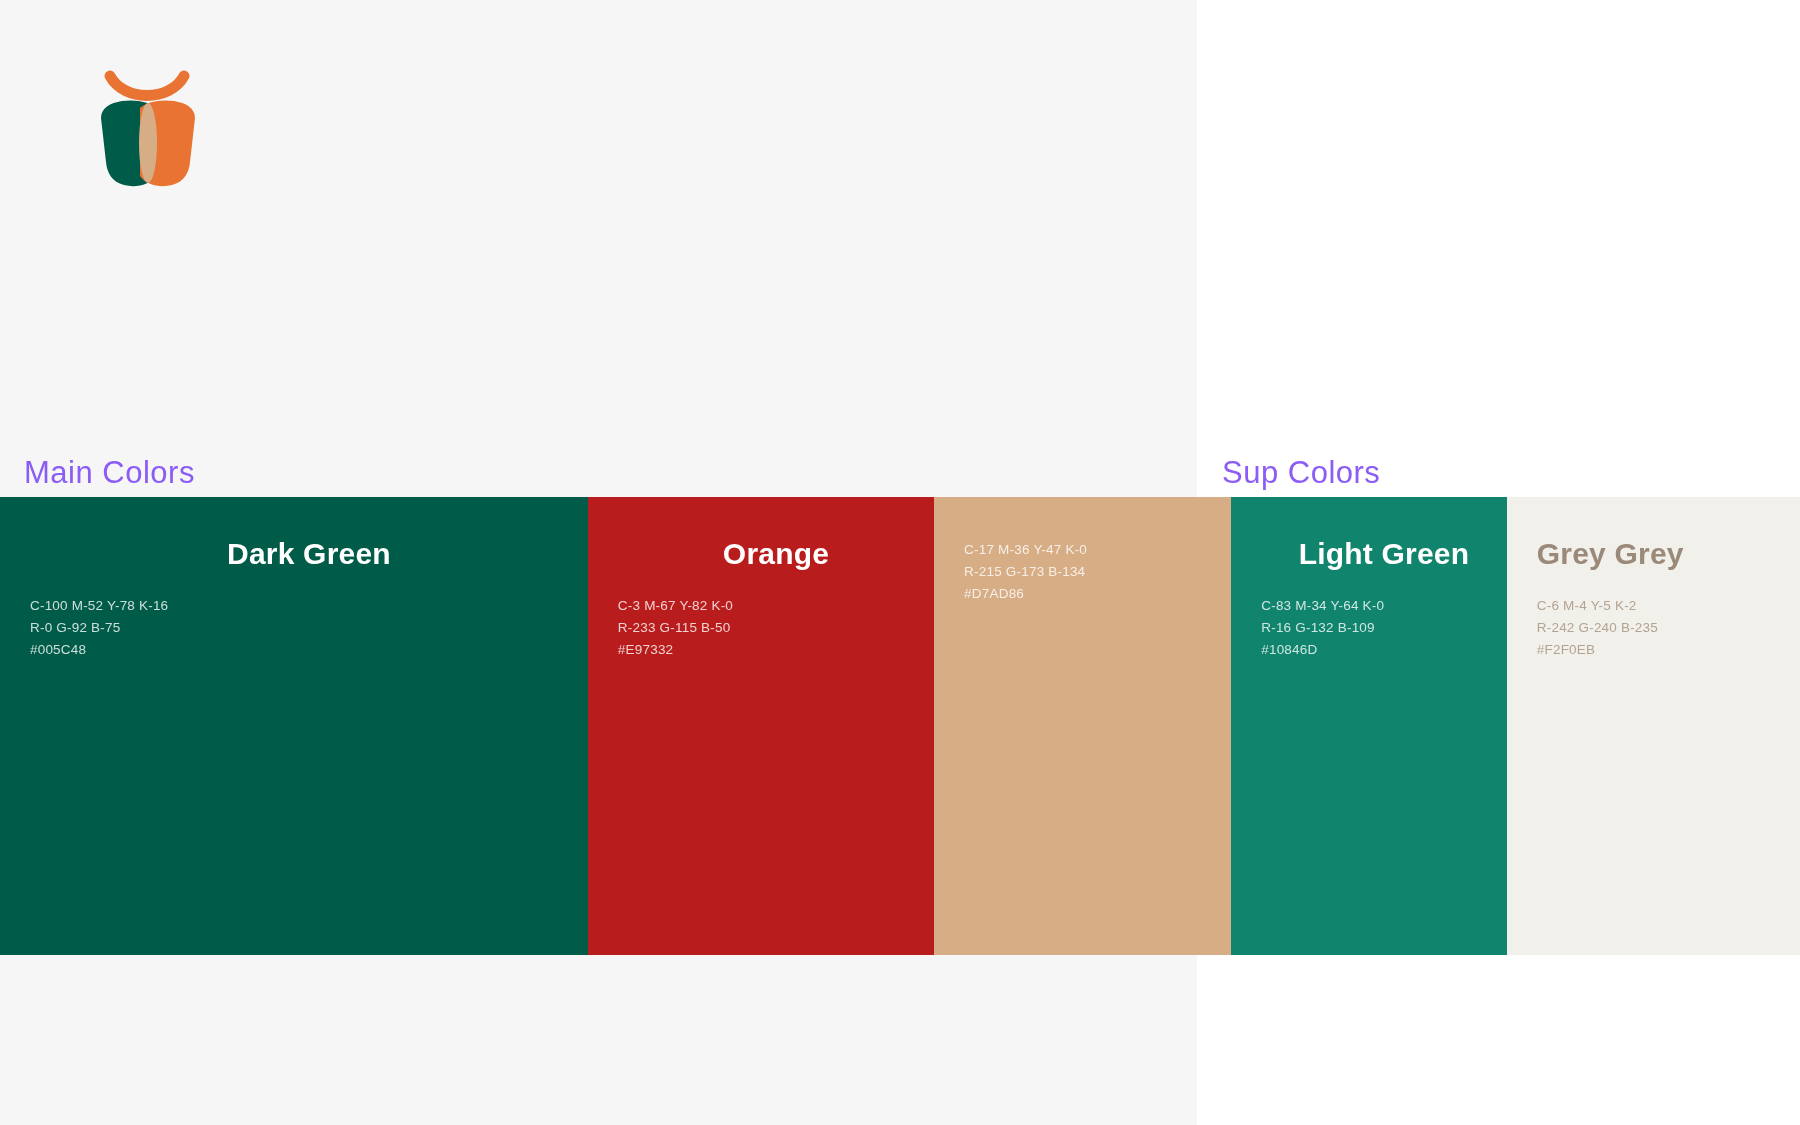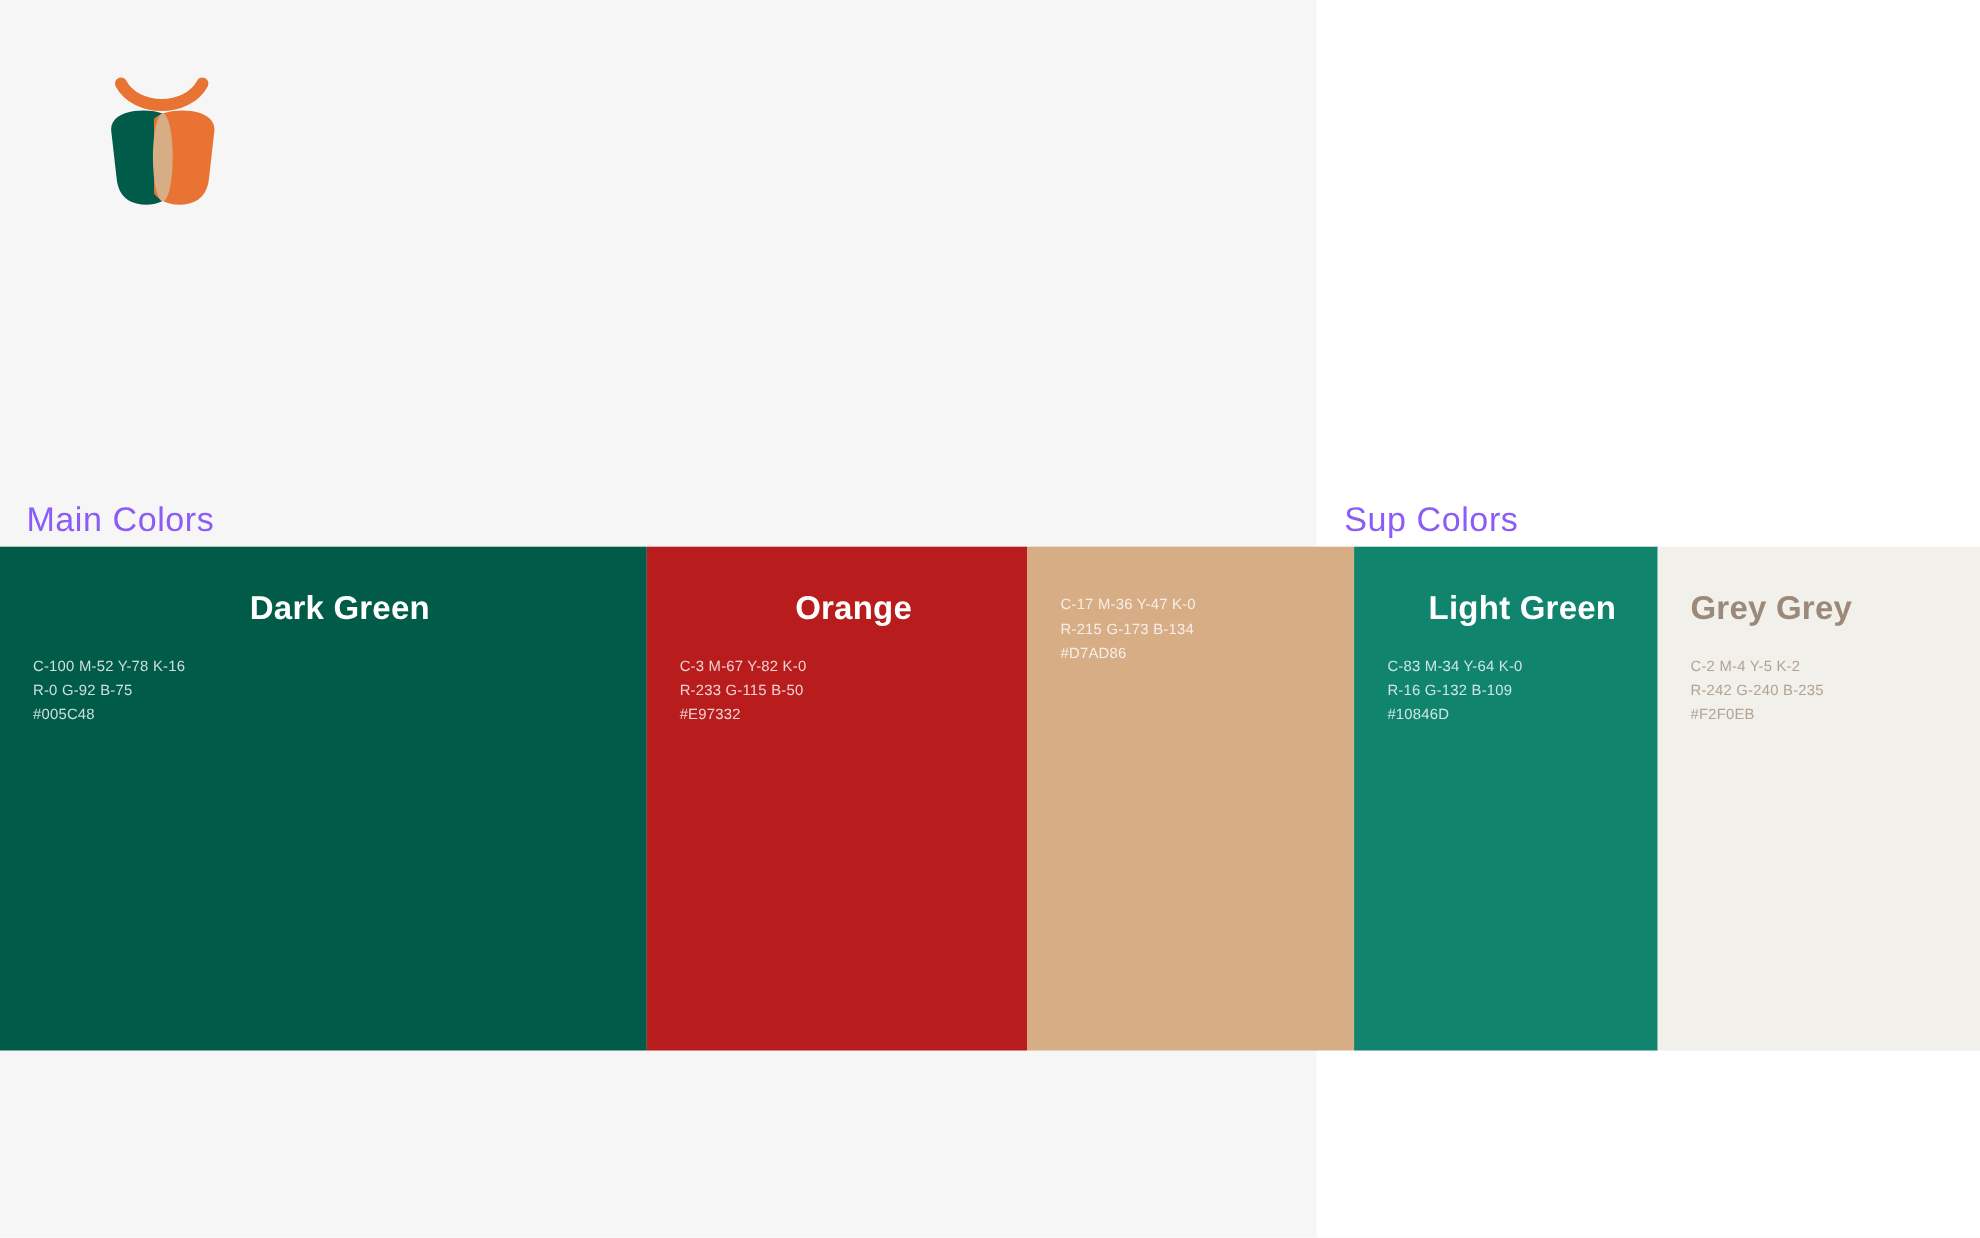--- a/index.html
+++ b/index.html
@@ -146,18 +146,18 @@
       <div class="swatch-name">Light Green</div>
       <div class="swatch-specs">
         <span class="spec-line">C-83 M-34 Y-64 K-0</span>
         <span class="spec-line">R-16 G-132 B-109</span>
         <span class="spec-line">#10846D</span>
       </div>
     </div>
     <div class="swatch on-light" style="background: rgb(242, 240, 235); width: 298px;">
       <div class="swatch-name">Grey Grey</div>
       <div class="swatch-specs">
-        <span class="spec-line">C-2 M-4 Y-5 K-2</span>
+        <span class="spec-line">C-6 M-4 Y-5 K-2</span>
         <span class="spec-line">R-242 G-240 B-235</span>
         <span class="spec-line">#F2F0EB</span>
       </div>
     </div>
   </div>
 
 </body></html>

